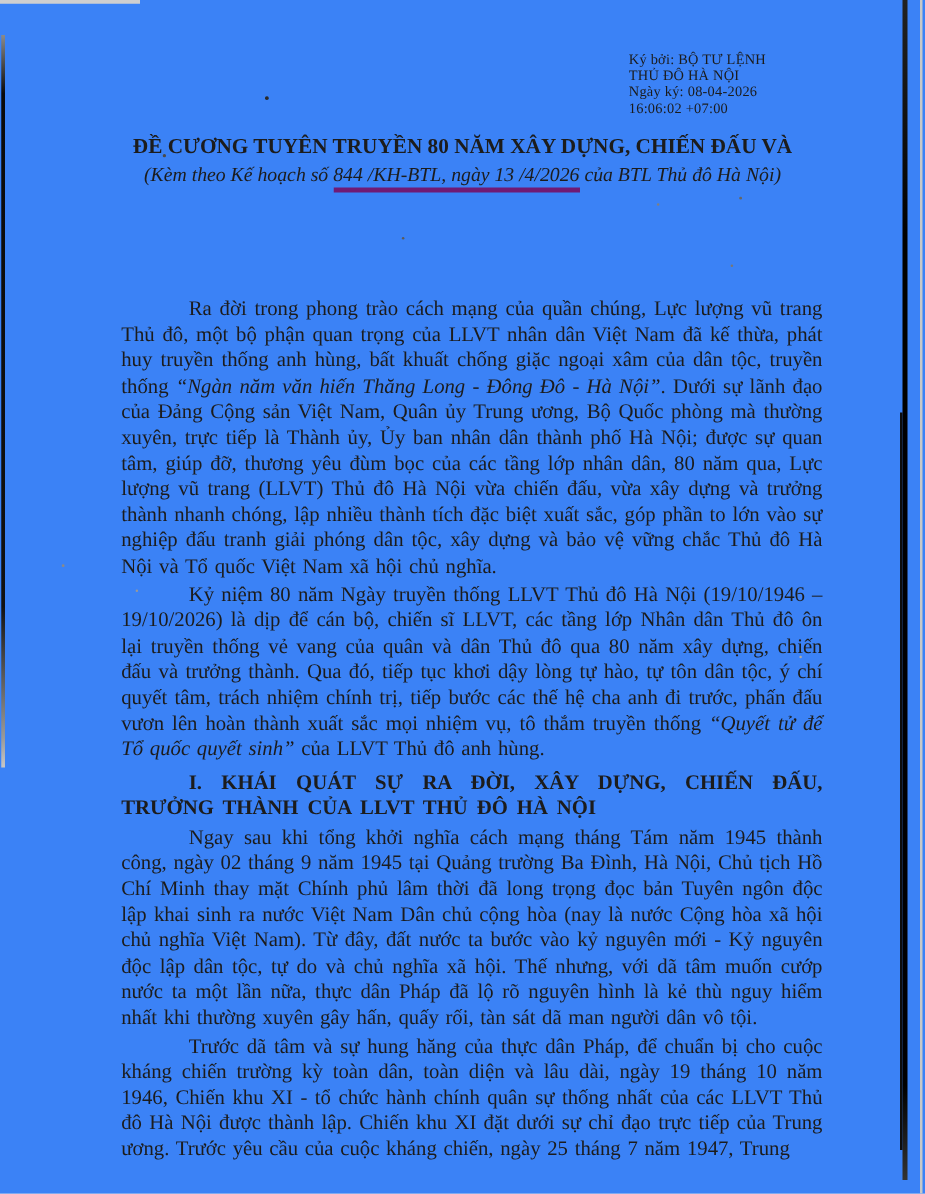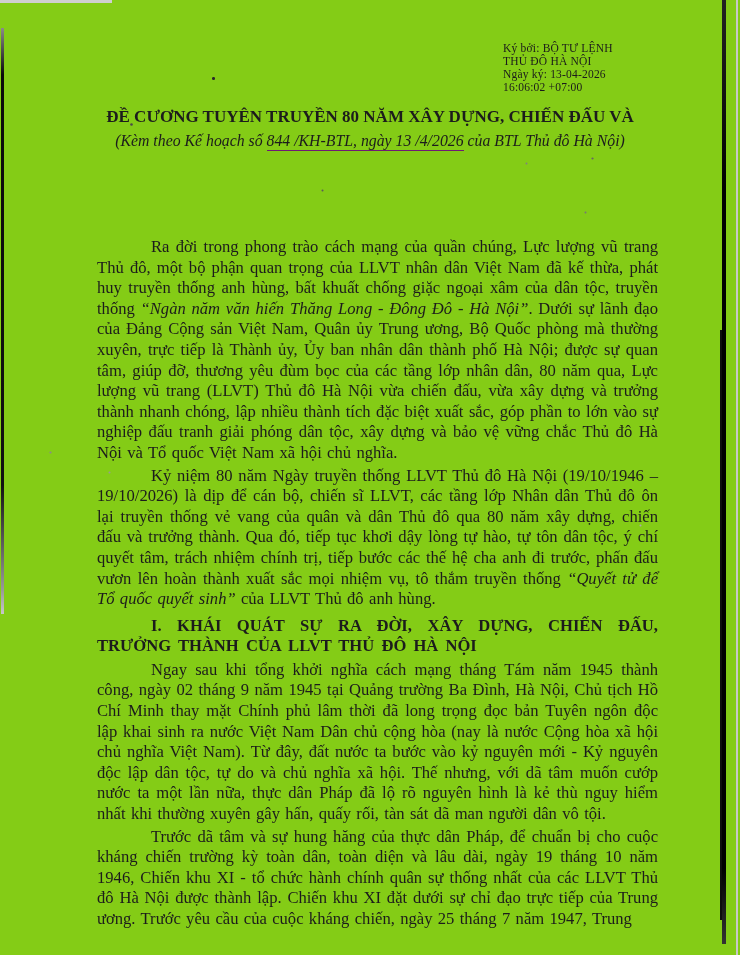--- a/index.html
+++ b/index.html
@@ -1,34 +1,34 @@
 <!DOCTYPE html>
 <html><head>
 <meta charset="utf-8">
 <style>
   html,body{margin:0;padding:0;background:#e8e8e8;}
   .page{
     position:relative;width:740px;height:955px;margin:0 auto;
-    background:#84cc16;overflow:hidden;
+    background:#3b82f6;overflow:hidden;
     font-family:"Liberation Serif","DejaVu Serif",serif;
     color:#1c1c1c;
   }
   
   .stamp{
     position:absolute;left:503px;top:42px;
     font-size:11.5px;line-height:13px;color:#1b1b1b;
     letter-spacing:.2px;white-space:nowrap;
   }
   
   .header{position:absolute;left:55px;top:105px;width:630px;text-align:center;}
   .appendix{font-weight:bold;font-size:15.5px;line-height:20px;margin:0 0 2px 0;}
   .title-line{font-weight:bold;font-size:17px;line-height:23.5px;margin:0;font-family:Liberation Serif, serif;}
   .date-range{font-weight:bold;font-size:15.5px;line-height:22px;margin:1px 0 0 0;}
   .subtitle{font-style:italic;font-size:15.8px;line-height:22px;margin:1px 0 0 0;}
-  .fill{border-bottom:1px solid #701a75;padding-bottom:1px;}
+  .fill{border-bottom:4px solid #701a75;padding-bottom:1px;}
   
   .bodytext{
     position:absolute;left:97px;top:237px;width:561px;
     font-size:16.6px;line-height:20.6px;text-align:justify;
     word-spacing:1.2px;
   }
   .bodytext p{margin:0 0 2px 0;text-indent:54px;}
   .bodytext p.sec-heading{font-weight:bold;margin:6px 0 3px 0;word-spacing:3px;}
   .q-italic{font-style:italic;}
   
@@ -67,21 +67,21 @@
   <div class="top-left-streak"></div>
   <div class="edge-left"></div>
   <div class="edge-right"></div>
   <div class="edge-right-wide"></div>
   <div class="edge-right-faint"></div>
   <div class="speckles"></div>
 
   <div class="stamp">
     <div>Ký bởi: BỘ TƯ LỆNH</div>
     <div>THỦ ĐÔ HÀ NỘI</div>
-    <div>Ngày ký: 13-04-2026</div>
+    <div>Ngày ký: 08-04-2026</div>
     <div>16:06:02 +07:00</div>
   </div>
 
   <div class="header">
     <div class="title-line">ĐỀ CƯƠNG TUYÊN TRUYỀN 80 NĂM XÂY DỰNG, CHIẾN ĐẤU VÀ</div>
     <div class="subtitle"><span>(Kèm theo Kế hoạch số </span><span class="fill">844 /KH-BTL, ngày 13 /4/2026</span><span> của BTL Thủ đô Hà Nội)</span></div>
   </div>
 
   <div class="bodytext">
     <p><span>Ra đời trong phong trào cách mạng của quần chúng, Lực lượng vũ trang Thủ đô, một bộ phận quan trọng của LLVT nhân dân Việt Nam đã kế thừa, phát huy truyền thống anh hùng, bất khuất chống giặc ngoại xâm của dân tộc, truyền thống </span><span class="q-italic">“Ngàn năm văn hiến Thăng Long - Đông Đô - Hà Nội”</span><span>. Dưới sự lãnh đạo của Đảng Cộng sản Việt Nam, Quân ủy Trung ương, Bộ Quốc phòng mà thường xuyên, trực tiếp là Thành ủy, Ủy ban nhân dân thành phố Hà Nội; được sự quan tâm, giúp đỡ, thương yêu đùm bọc của các tầng lớp nhân dân, 80 năm qua, Lực lượng vũ trang (LLVT) Thủ đô Hà Nội vừa chiến đấu, vừa xây dựng và trưởng thành nhanh chóng, lập nhiều thành tích đặc biệt xuất sắc, góp phần to lớn vào sự nghiệp đấu tranh giải phóng dân tộc, xây dựng và bảo vệ vững chắc Thủ đô Hà Nội và Tổ quốc Việt Nam xã hội chủ nghĩa.</span></p>

